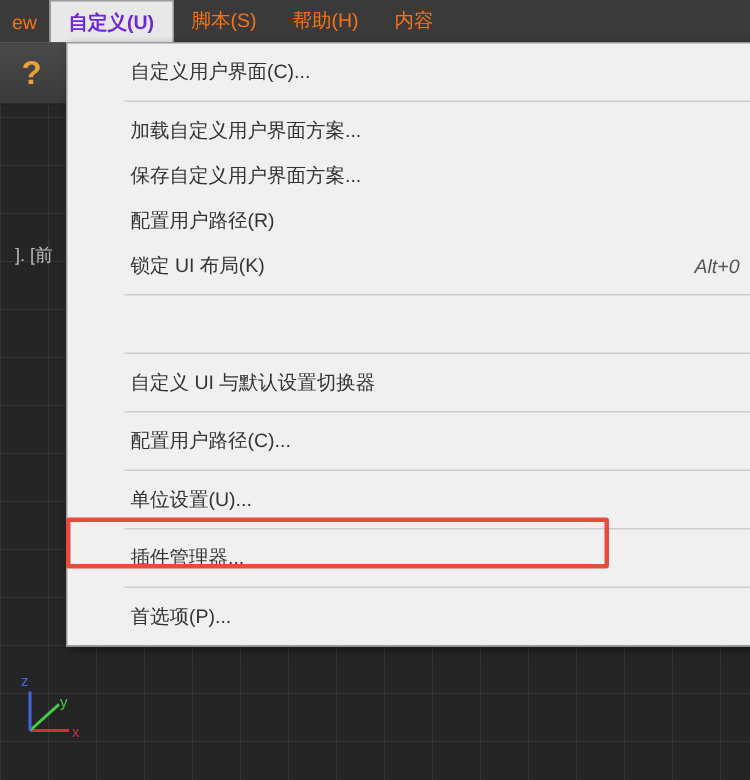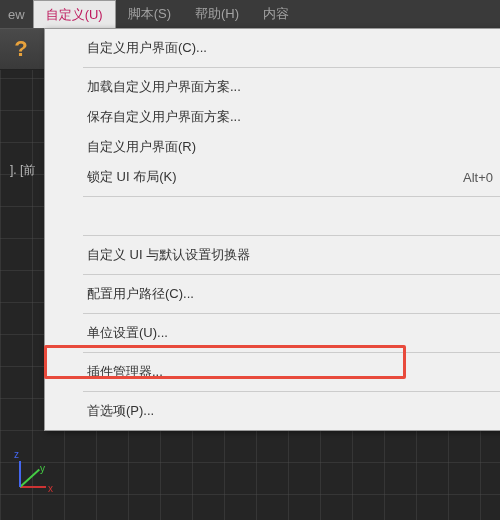--- a/index.html
+++ b/index.html
@@ -19,28 +19,29 @@
       align-items: stretch;
       padding-left: 0;
       color: #ccc;
       position: relative;
       z-index: 10;
     }
     .menubar-item {
       padding: 5px 12px;
       display: flex;
       align-items: center;
-      color: #a3a3a3;
+      color: #f97316;
       cursor: default;
     }
     .menubar-item.active {
       background: #e8e8e8;
-      color: #be185d;
+      color: #6d28d9;
       border: 1px solid #999;
       border-bottom: none;
+      font-weight: bold;
     }
     .menubar-item.leading {
       padding-left: 8px;
       padding-right: 8px;
     }
     .toolbar-area {
       height: 42px;
       background: linear-gradient(#4a4a4a, #3a3a3a);
       border-top: 1px solid #555;
       border-bottom: 1px solid #222;
@@ -77,20 +78,21 @@
       align-items: center;
       padding-left: 40px;
       padding-right: 28px;
       color: #333;
       position: relative;
       cursor: default;
     }
     .menu-shortcut {
       margin-left: auto;
       color: #555;
+      font-style: italic;
     }
     .menu-arrow {
       position: absolute;
       right: 12px;
       font-size: 10px;
       color: #444;
     }
     .menu-separator {
       height: 1px;
       background: #ccc;
@@ -183,21 +185,21 @@
       <span>自定义用户界面(C)...</span>
     </div>
     <div class="menu-separator"></div>
     <div class="menu-item">
       <span>加载自定义用户界面方案...</span>
     </div>
     <div class="menu-item">
       <span>保存自定义用户界面方案...</span>
     </div>
     <div class="menu-item">
-      <span>自定义用户界面(R)</span>
+      <span>配置用户路径(R)</span>
     </div>
     <div class="menu-item">
       <span>锁定 UI 布局(K)</span>
       <span class="menu-shortcut">Alt+0</span>
     </div>
     <div class="menu-separator"></div>
     <div class="menu-item">
       <span class="menu-arrow">▶</span>
     </div>
     <div class="menu-separator"></div>

